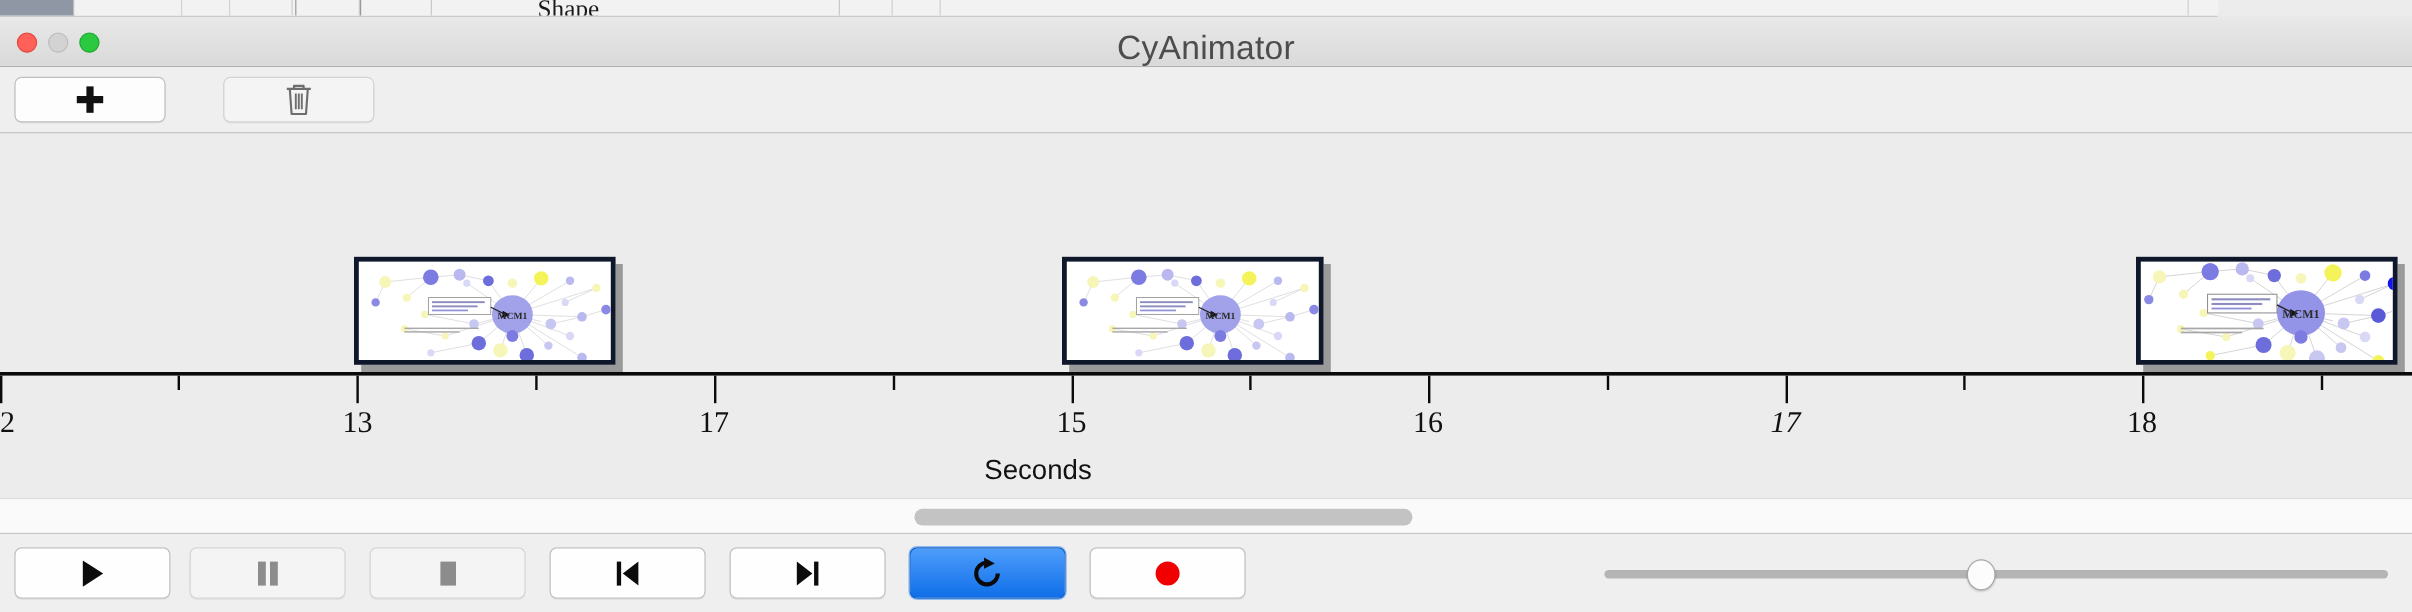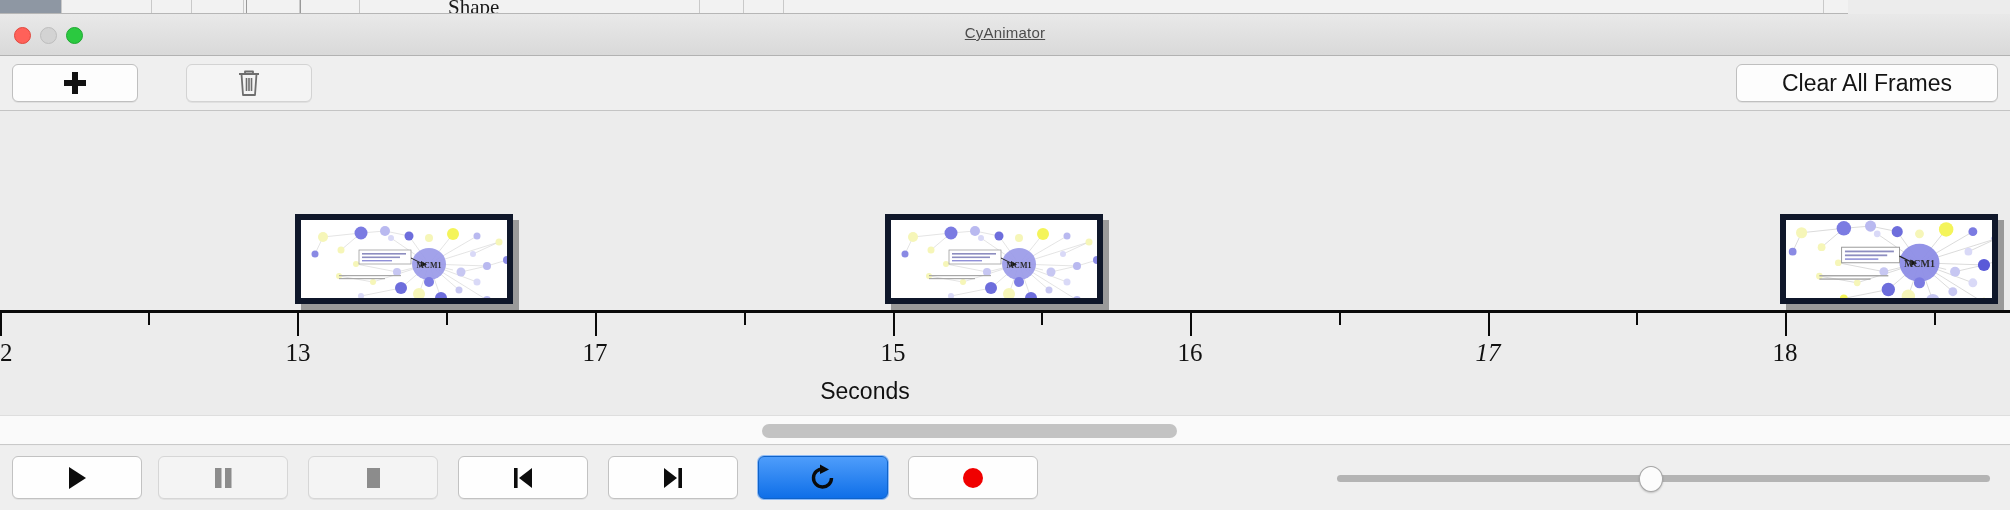--- a/index.html
+++ b/index.html
@@ -32,23 +32,22 @@
     background: linear-gradient(to bottom, #e9e9e9 0%, #d9d9d9 100%);
     border-bottom: 1px solid #b2b2b2;
   }
   .traffic { position: absolute; top: 13px; display: flex; gap: 9px; left: 14px; }
   .tl { width: 17px; height: 17px; border-radius: 50%; }
   .tl.red    { background: #ff6159; border: 1px solid #e1473d; }
   .tl.yellow { background: #d3d3d3; border: 1px solid #bdbdbd; }
   .tl.green  { background: #2bc940; border: 1px solid #1fa832; }
   .wintitle {
     position: absolute; left: 0; right: 0; top: 10px;
-    text-align: center; font-size: 15px; color: #4d4d4d;
+    text-align: center; font-size: 28px; color: #4d4d4d;
     letter-spacing: .2px;
-    text-decoration: underline;
   }
 
   
   .toolbar {
     position: absolute; left: 0; top: 56px; width: 2010px; height: 55px;
     background: #efefef;
     border-bottom: 1px solid #c4c4c4;
   }
   .btn {
     position: absolute;
@@ -81,21 +80,21 @@
   .frame {
     position: absolute; top: 102px;
     width: 224px; height: 96px;
   }
   .frame .shadow {
     position: absolute; left: 6px; top: 6px; width: 218px; height: 90px;
     background: #9a9a9a;
   }
   .frame .sheet {
     position: absolute; left: 0; top: 0; width: 218px; height: 90px;
-    background: #ffffff; border: 6px solid #0f172a; overflow: hidden;
+    background: #ffffff; border: 4px solid #0f172a; overflow: hidden;
   }
   .frame svg { display: block; }
 
   
   .ruler {
     position: absolute; left: 0; top: 310px; width: 2010px; height: 105px;
     background: #ececec;
   }
   .ruler .axis {
     position: absolute; left: 0; top: 0; width: 2010px; height: 3px; background: #0a0a0a;
@@ -189,23 +188,20 @@
 
 <div class="toolbar">
   <div class="btn btn-add">
     <span class="plus-icon"></span>
   </div>
   <div class="btn btn-del dim">
     <svg width="26" height="30" viewBox="0 0 26 30">
       <path d="M3 6 H23 M9 6 V3.5 H17 V6 M5.5 6 L7 27 H19 L20.5 6" fill="none" stroke="#6e6e6e" stroke-width="1.8" stroke-linejoin="round"></path>
       <path d="M10.5 10 V23 M13 10 V23 M15.5 10 V23" fill="none" stroke="#6e6e6e" stroke-width="1.6"></path>
     </svg>
-  </div>
-  <div class="btn btn-clear">
-    <span>Clear All Frames</span>
   </div>
 </div>
 
 <div class="stage">
 
   <div class="frame" style="left:295px;">
     <div class="shadow"></div>
     <div class="sheet">
       <svg width="218" height="90" viewBox="0 0 218 90">
         <g stroke="#c9c9c9" stroke-width="0.5" fill="none">

